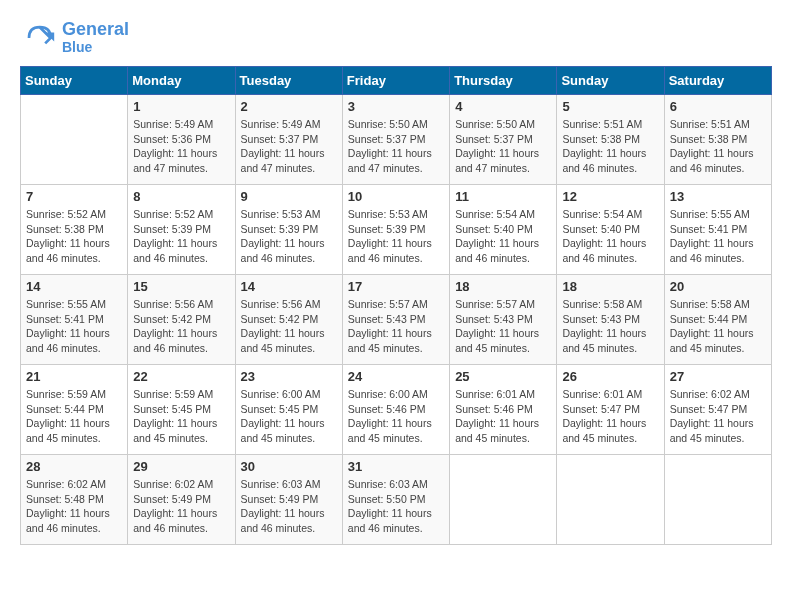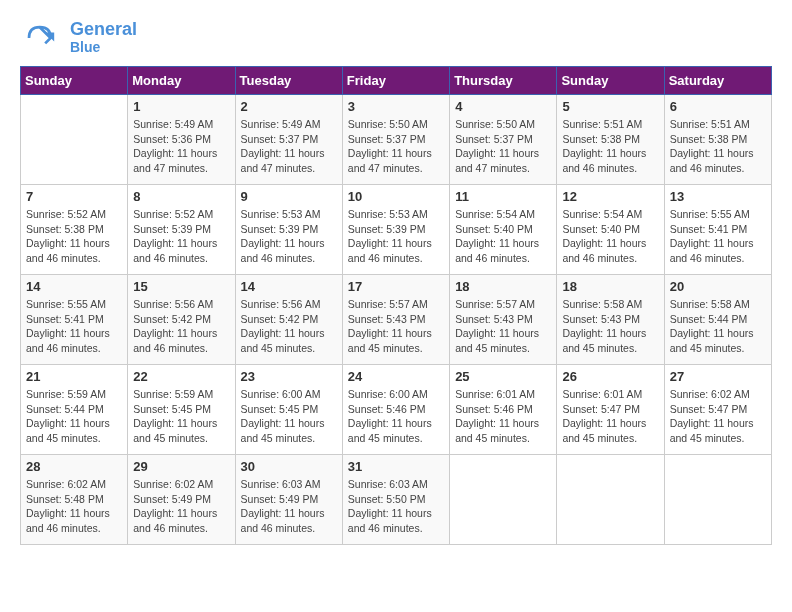--- a/index.html
+++ b/index.html
@@ -12,21 +12,21 @@
     }
     .header-section {
       display: flex;
       justify-content: space-between;
       align-items: flex-start;
       margin-bottom: 10px;
     }
     .logo {
       display: flex;
       align-items: center;
-      gap: 14px;
+      gap: 6px;
     }
     .logo-icon {
       width: 36px;
       height: 36px;
     }
     .title-section {
       text-align: right;
     }
     .month-title {
       font-size: 36px;
@@ -36,21 +36,21 @@
     .location-title {
       font-size: 16px;
       color: #555;
     }
     table {
       width: 100%;
       border-collapse: collapse;
       font-size: 11px;
     }
     thead tr th {
-      background-color: #701a75;
+      background-color: #0369a1;
       color: #fff;
       padding: 6px 4px;
       text-align: left;
       font-size: 13px;
       font-weight: bold;
       border: 1px solid #3a62b0;
     }
     tbody tr td {
       border: 1px solid #ccc;
       vertical-align: top;

